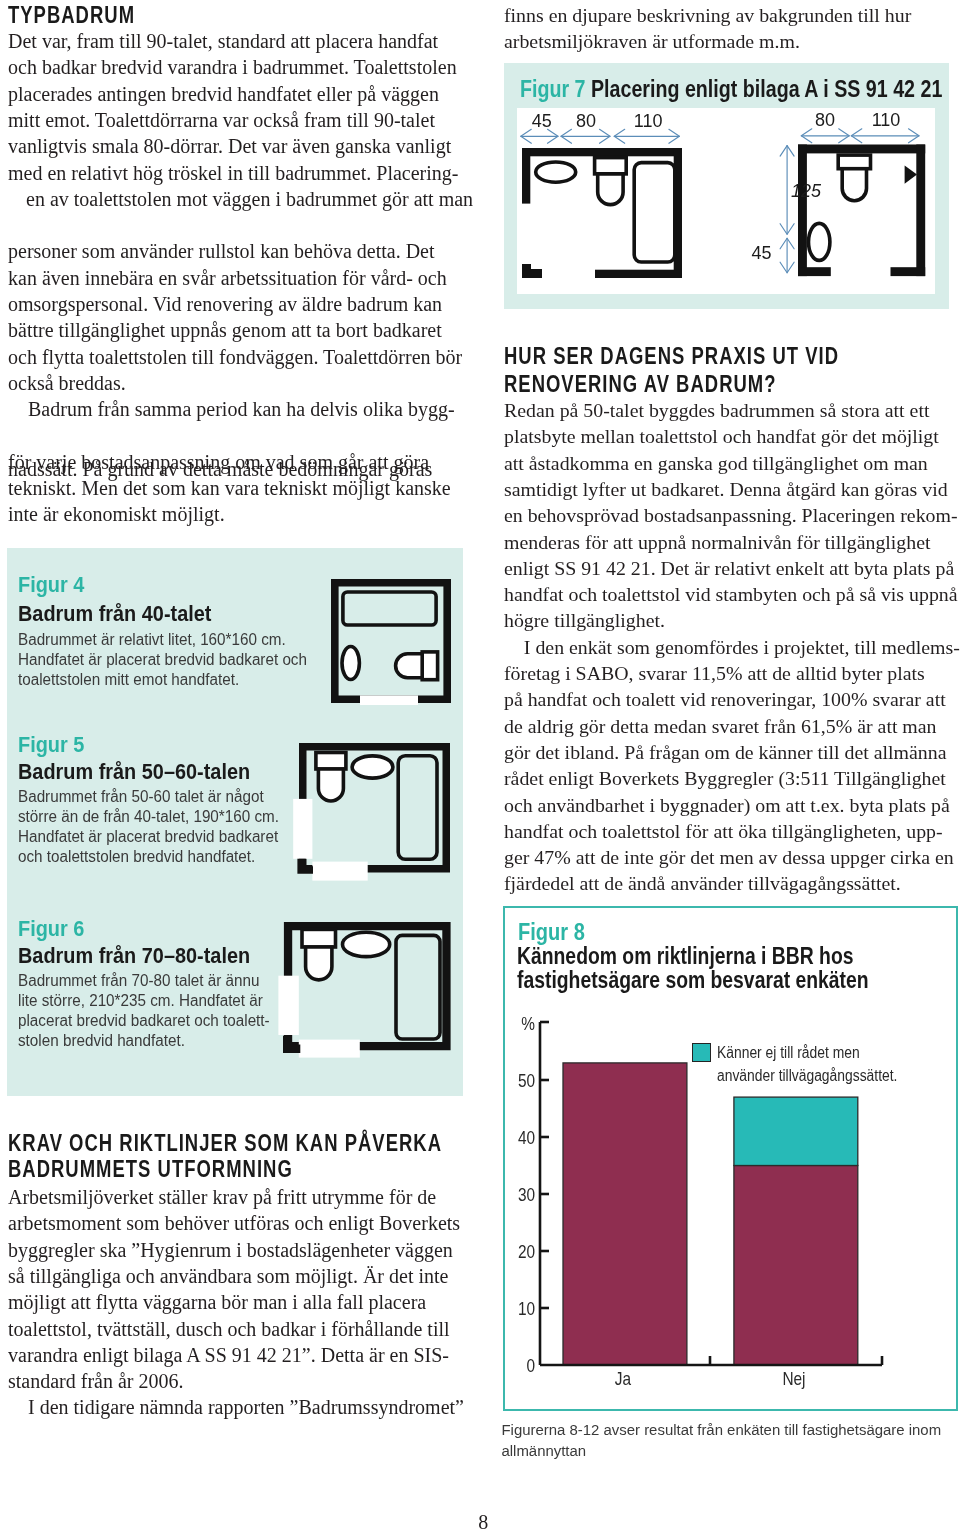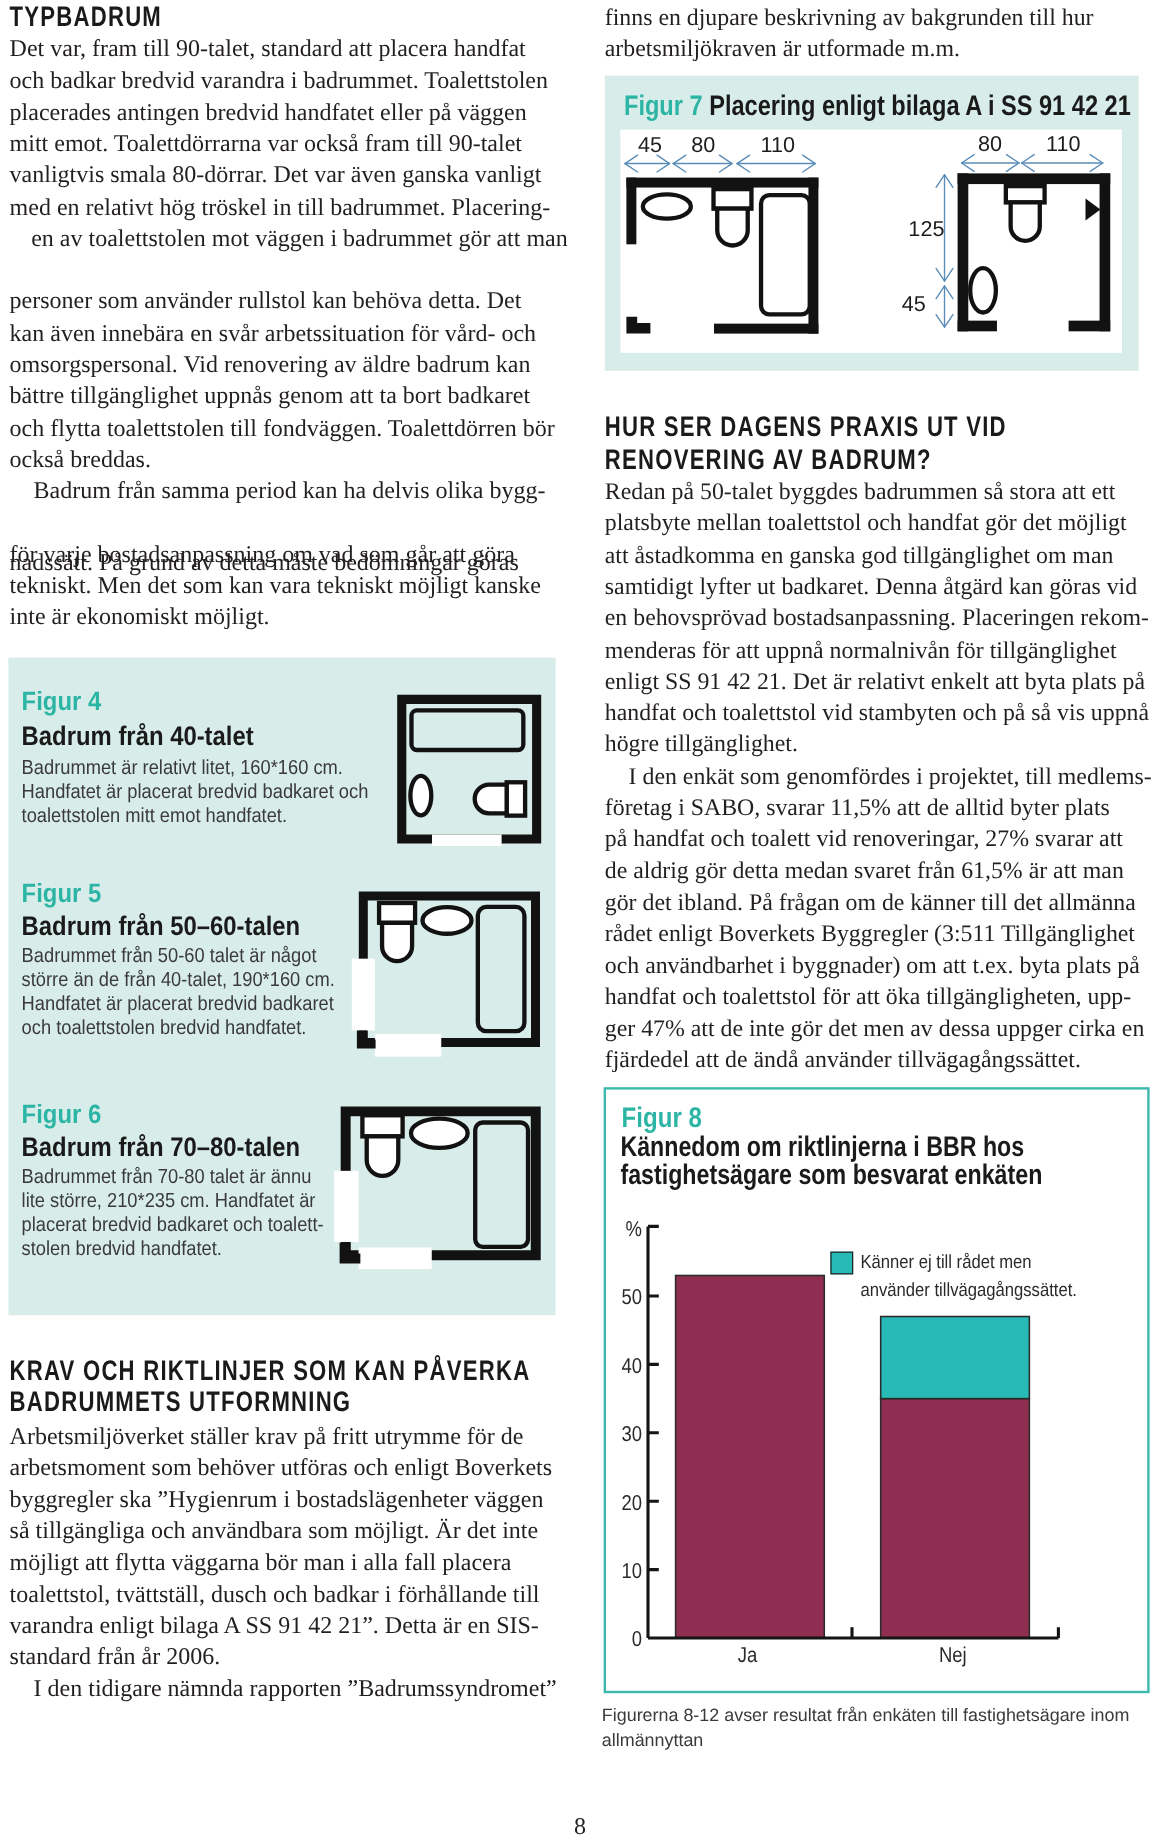--- a/index.html
+++ b/index.html
@@ -203,37 +203,37 @@
 <path d="M283.1 176.3 V210.7"></path>
 <path d="M276.1 186.8 L283.1 176.3 M283.1 176.3 L290.1 186.8"></path>
 <path d="M276.1 200.2 L283.1 210.7 M283.1 210.7 L290.1 200.2"></path>
 </g>
 </svg>
 <div class="dimlabel" style="left:541.7px;top:110.8px;width:60px;margin-left:-30px;">45</div>
 <div class="dimlabel" style="left:586.1px;top:110.8px;width:60px;margin-left:-30px;">80</div>
 <div class="dimlabel" style="left:648.1px;top:110.8px;width:60px;margin-left:-30px;">110</div>
 <div class="dimlabel" style="left:825px;top:110.3px;width:60px;margin-left:-30px;">80</div>
 <div class="dimlabel" style="left:886px;top:110.3px;width:60px;margin-left:-30px;">110</div>
-<div class="dimlabel" style="left:772px;top:180.6px;width:60px;margin-left:-30px;">125</div>
+<div class="dimlabel" style="left:806px;top:180.6px;width:60px;margin-left:-30px;font-style:italic;">125</div>
 <div class="dimlabel" style="left:761.5px;top:243.2px;width:60px;margin-left:-30px;">45</div>
 <div class="abs" style="left:504px;top:0;width:456px;">
 <div class="sec-head abs" style="left:0;top:343.8px;">HUR SER DAGENS PRAXIS UT VID</div>
 <div class="sec-head abs" style="left:0;top:371.5px;">RENOVERING AV BADRUM?</div>
 <div class="bodyline rc abs" style="left:0;top:397.00px;">Redan på 50-talet byggdes badrummen så stora att ett</div>
 <div class="bodyline rc abs" style="left:0;top:423.30px;">platsbyte mellan toalettstol och handfat gör det möjligt</div>
 <div class="bodyline rc abs" style="left:0;top:449.60px;">att åstadkomma en ganska god tillgänglighet om man</div>
 <div class="bodyline rc abs" style="left:0;top:475.90px;">samtidigt lyfter ut badkaret. Denna åtgärd kan göras vid</div>
 <div class="bodyline rc abs" style="left:0;top:502.20px;">en behovsprövad bostadsanpassning. Placeringen rekom-</div>
 <div class="bodyline rc abs" style="left:0;top:528.50px;">menderas för att uppnå normalnivån för tillgänglighet</div>
 <div class="bodyline rc abs" style="left:0;top:554.80px;">enligt SS 91 42 21. Det är relativt enkelt att byta plats på</div>
 <div class="bodyline rc abs" style="left:0;top:581.10px;">handfat och toalettstol vid stambyten och på så vis uppnå</div>
 <div class="bodyline rc abs" style="left:0;top:607.40px;">högre tillgänglighet.</div>
 <div class="bodyline rc abs" style="left:0;top:633.70px;">    I den enkät som genomfördes i projektet, till medlems-</div>
 <div class="bodyline rc abs" style="left:0;top:660.00px;">företag i SABO, svarar 11,5% att de alltid byter plats</div>
-<div class="bodyline rc abs" style="left:0;top:686.30px;">på handfat och toalett vid renoveringar, 27% svarar att</div>
+<div class="bodyline rc abs" style="left:0;top:686.30px;">på handfat och toalett vid renoveringar, 100% svarar att</div>
 <div class="bodyline rc abs" style="left:0;top:712.60px;">de aldrig gör detta medan svaret från 61,5% är att man</div>
 <div class="bodyline rc abs" style="left:0;top:738.90px;">gör det ibland. På frågan om de känner till det allmänna</div>
 <div class="bodyline rc abs" style="left:0;top:765.20px;">rådet enligt Boverkets Byggregler (3:511 Tillgänglighet</div>
 <div class="bodyline rc abs" style="left:0;top:791.50px;">och användbarhet i byggnader) om att t.ex. byta plats på</div>
 <div class="bodyline rc abs" style="left:0;top:817.80px;">handfat och toalettstol för att öka tillgängligheten, upp-</div>
 <div class="bodyline rc abs" style="left:0;top:844.10px;">ger 47% att de inte gör det men av dessa uppger cirka en</div>
 <div class="bodyline rc abs" style="left:0;top:870.40px;">fjärdedel att de ändå använder tillvägagångssättet.</div>
 </div>
 <div class="f8panel" style="left:503px;top:906px;width:455px;height:505px;"></div>
 <div class="f8-label" style="left:517.7px;top:920.7px;">Figur 8</div>

